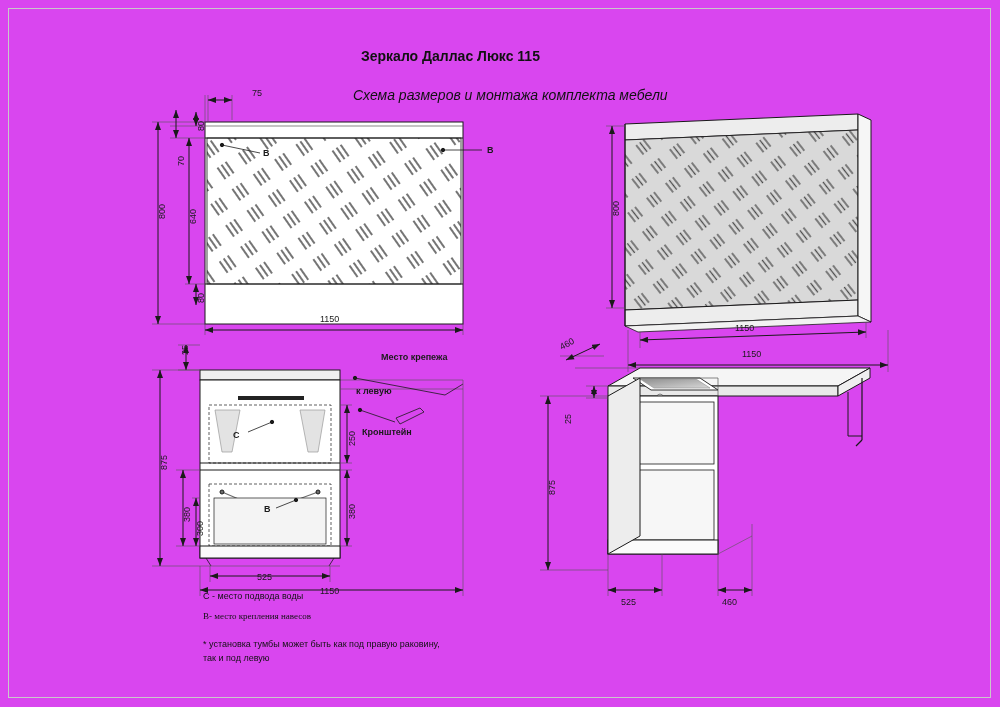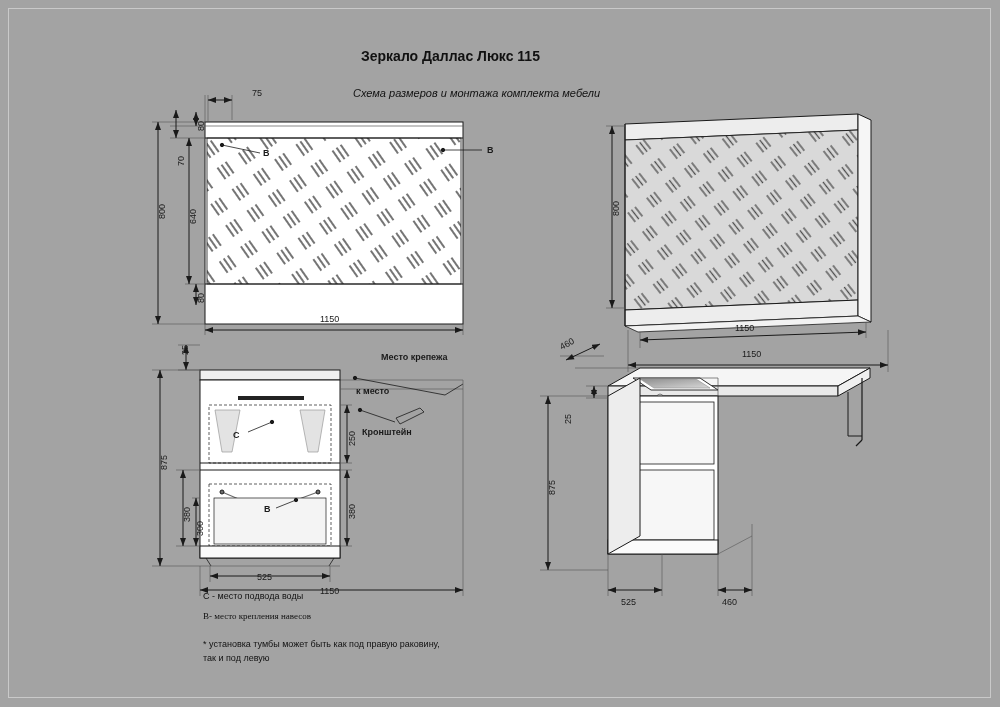--- a/index.html
+++ b/index.html
@@ -1,21 +1,21 @@
 <!DOCTYPE html>
 <html><head>
 <meta charset="utf-8">
 <style>
   html,body{margin:0;padding:0;background:#ffffff;}
   body{font-family:"Liberation Sans", sans-serif;}
-  #page{position:relative;width:1000px;height:707px;background:#a3a3a3;overflow:hidden;}
+  #page{position:relative;width:1000px;height:707px;background:#d946ef;overflow:hidden;}
   .t{position:absolute;font-size:9px;color:#1a1a1a;white-space:nowrap;line-height:1.15;}
   .title1{position:absolute;font-size:14px;font-weight:bold;color:#111;white-space:nowrap;}
   .title2{position:absolute;font-size:14px;font-weight:bold;color:#111;white-space:nowrap;}
-  .subtitle{position:absolute;font-size:11px;font-style:italic;color:#111;white-space:nowrap;}
+  .subtitle{position:absolute;font-size:14px;font-style:italic;color:#111;white-space:nowrap;}
   .vert{transform:rotate(-90deg);transform-origin:left top;}
   .note{position:absolute;font-size:9px;color:#111;white-space:nowrap;}
   svg{position:absolute;left:0;top:0;}
   .frame{position:absolute;left:8px;top:8px;width:983px;height:690px;border:1px solid #c9c9c9;box-sizing:border-box;}
 </style>
 </head>
 <body>
 
 <div id="page">
 
@@ -260,21 +260,21 @@
   <div class="t vert" style="left:159px;top:470px;">875</div>
   <div class="t vert" style="left:347px;top:446px;">250</div>
   <div class="t vert" style="left:347px;top:519px;">380</div>
   <div class="t vert" style="left:182px;top:522px;">380</div>
   <div class="t vert" style="left:195px;top:536px;">300</div>
   <div class="t" style="left:257px;top:572px;">525</div>
   <div class="t" style="left:320px;top:586px;">1150</div>
   <div class="t" style="left:233px;top:430px;font-weight:bold;">C</div>
   <div class="t" style="left:264px;top:504px;font-weight:bold;">B</div>
   <div class="t" style="left:356px;top:352px;font-weight:bold;margin-left:25px;">Место крепежа</div>
-  <div class="t" style="left:356px;top:386px;font-weight:bold;">к место</div>
+  <div class="t" style="left:356px;top:386px;font-weight:bold;">к левую</div>
   <div class="t" style="left:362px;top:427px;font-weight:bold;">Кронштейн</div>
 
   <div class="t" style="left:558px;top:343px;transform:rotate(-28deg);transform-origin:left top;">460</div>
   <div class="t vert" style="left:563px;top:424px;">25</div>
   <div class="t vert" style="left:547px;top:495px;">875</div>
   <div class="t" style="left:621px;top:597px;">525</div>
   <div class="t" style="left:722px;top:597px;">460</div>
 
   <div class="note" style="left:203px;top:611px;font-family:Liberation Serif, serif;">B- место крепления навесов</div>
   <div class="note" style="left:203px;top:591px;">C - место подвода воды</div>

